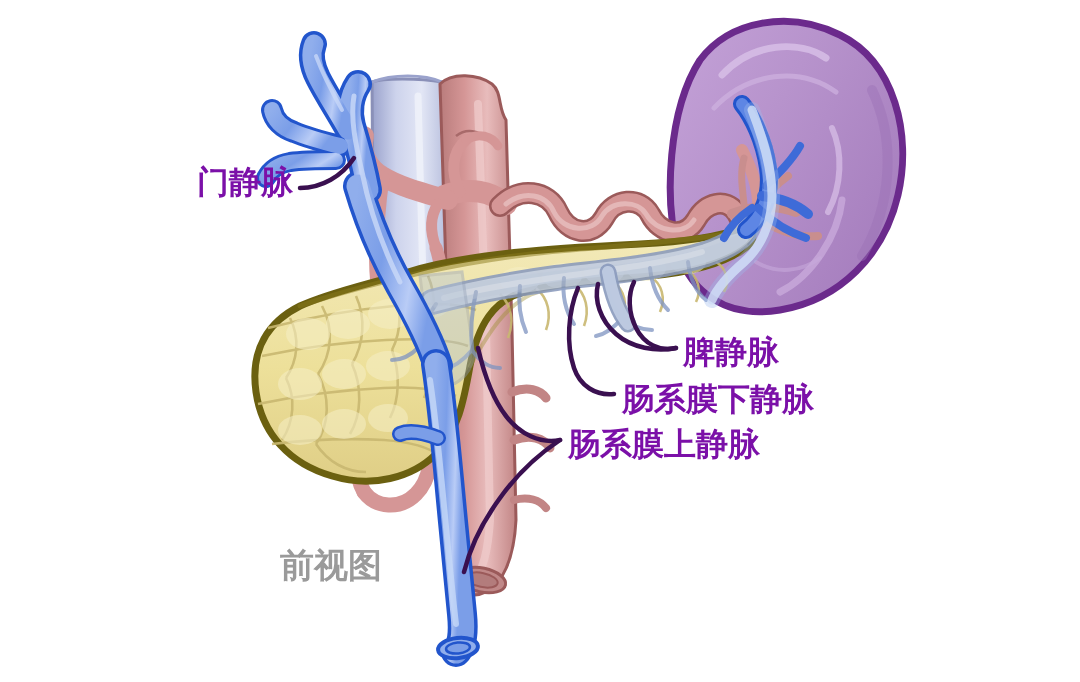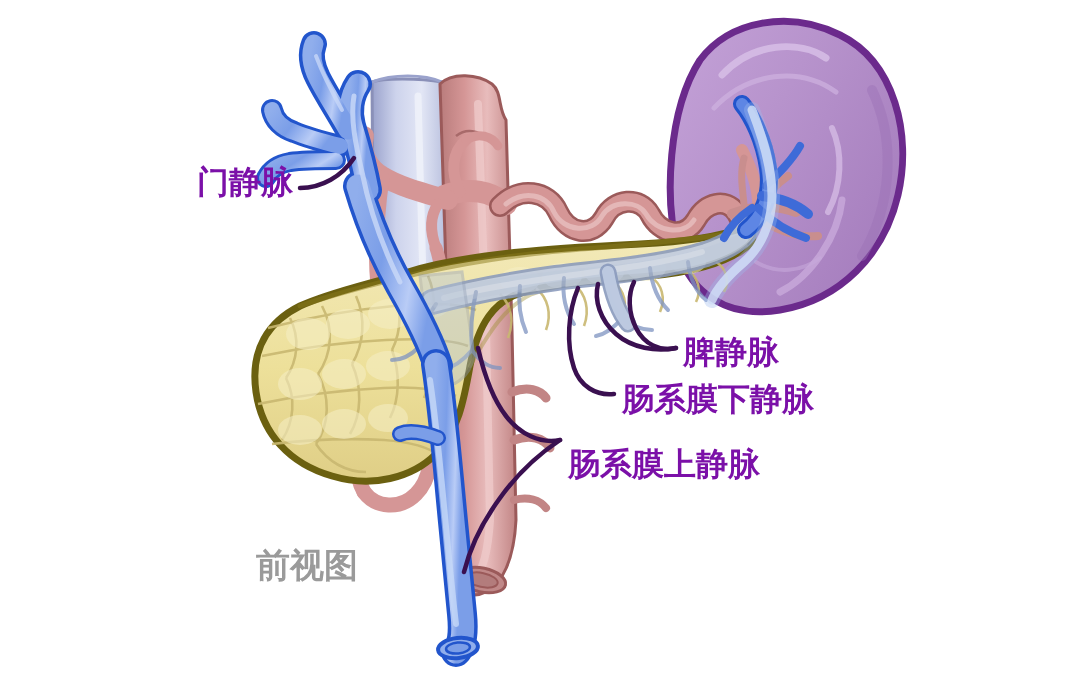--- a/index.html
+++ b/index.html
@@ -37,22 +37,22 @@
     color: #7B10A8;
   }
   .label-view {
     color: #9a9a9a;
     font-weight: 700;
     font-size: 34px;
   }
   #lbl-portal      { left: 197px; top: 166px; }
   #lbl-splenic     { left: 683px; top: 336px; }
   #lbl-imv         { left: 622px; top: 383px; }
-  #lbl-smv         { left: 568px; top: 448px; }
-  #lbl-view        { left: 256px; top: 548px; }
+  #lbl-smv         { left: 568px; top: 428px; }
+  #lbl-view        { left: 280px; top: 548px; }
 </style>
 </head>
 <body>
 
 <div id="figure">
 
   <svg id="art" viewBox="0 0 1080 682" xmlns="http://www.w3.org/2000/svg">
     <defs>
       <linearGradient id="gSpleen" x1="0" y1="0" x2="1" y2="0.7">
         <stop offset="0%" stop-color="#C4A2D8"></stop>

